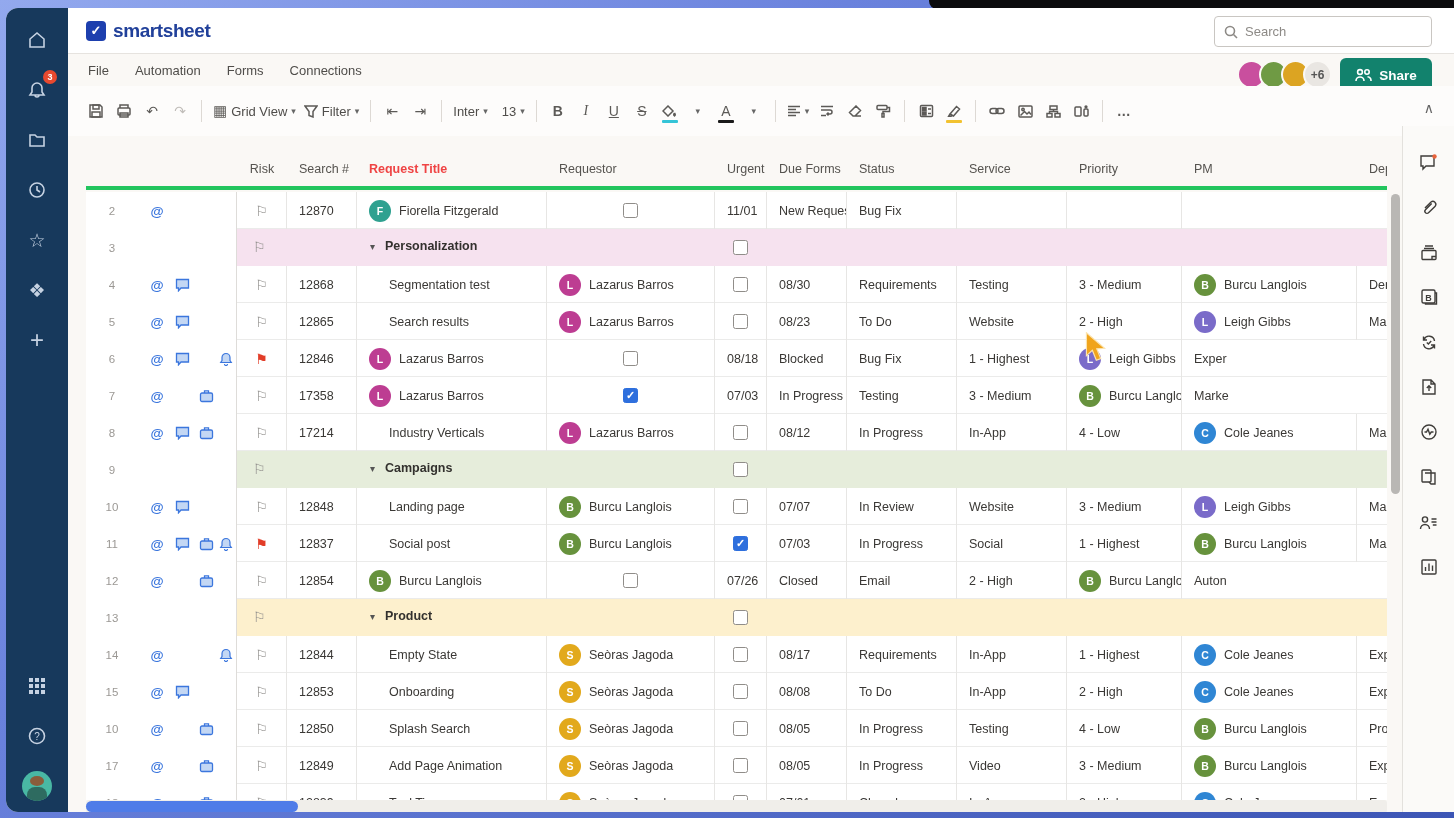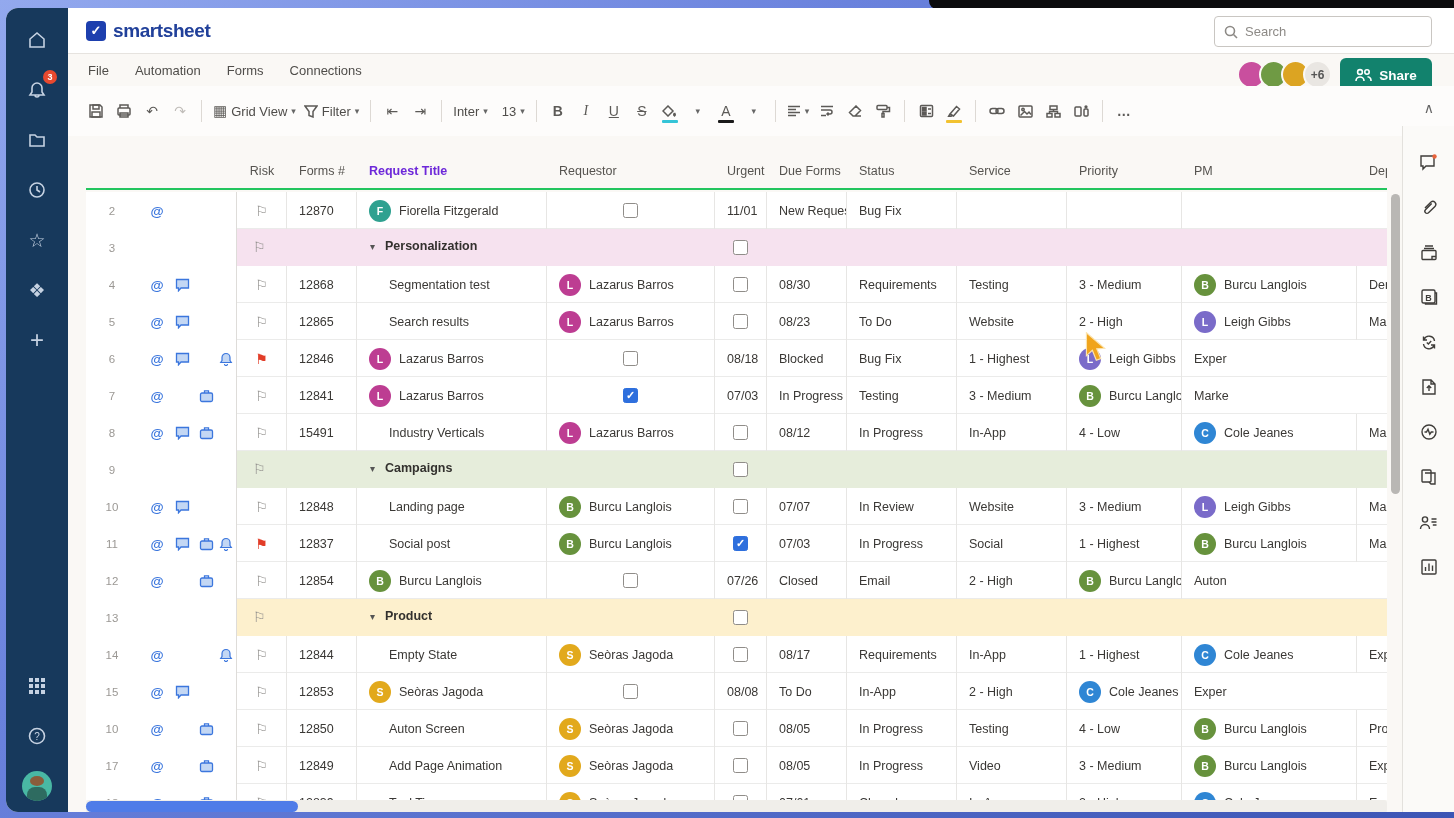--- a/index.html
+++ b/index.html
@@ -54,23 +54,23 @@
   .tb svg { stroke:#5c5a57; fill:none; stroke-width:1.5; }
   .tb .lbl { font-size:13px; color:#4f4d4a; }
   .tb .caret { font-size:9px; color:#666; }
   .sep { width:1px; height:22px; background:#ddd9d4; margin:0 7px; }
   .uline { position:absolute; bottom:3px; left:6px; right:6px; height:3px; border-radius:1px; }
   .collapse { position:absolute; right:20px; top:92px; font-size:14px; color:#666; cursor:pointer; }
 
   
   .cols { display:grid; grid-template-columns:151px 50px 70px 190px 168px 52px 80px 110px 110px 115px 175px 30px; }
   .ghead { position:absolute; top:132px; left:18px; width:1301px; height:50px; align-items:end;
-           border-bottom:2px solid #22c55e; }
+           border-bottom:4px solid #22c55e; }
   .ghead .hc { font-size:12.5px; color:#55534f; padding:0 0 10px 12px; white-space:nowrap; overflow:hidden; }
-  .ghead .hc.bold { font-weight:bold; color:#6d28d9; }
+  .ghead .hc.bold { font-weight:bold; color:#ef4444; }
   .ghead .hc.cen { text-align:center; padding-left:0; }
   .rows { position:absolute; top:184px; left:18px; width:1301px; height:608px; overflow:hidden; background:#fff; }
   .grow { height:37px; border-bottom:1px solid #ebebea; background:#fff; position:relative; }
   .grow .cell { display:flex; align-items:center; padding-left:12px; font-size:12.5px; color:#3a3835;
                 border-right:1px solid #e7e6e4; overflow:hidden; white-space:nowrap; height:37px; }
   .gutter { display:flex; align-items:center; position:relative; border-right:1px solid #dedcd9; background:#fff; height:37px; }
   .gutter .num { width:52px; text-align:center; font-size:11.5px; color:#9b9894; }
   .slot { position:absolute; top:10px; width:18px; height:18px; display:flex; align-items:center; justify-content:center; }
   .s1{left:62px} .s2{left:87px} .s3{left:111px} .s4{left:131px}
   .ati { color:#3b76dd; font-weight:bold; font-size:13.5px; }
@@ -329,21 +329,21 @@
           </svg>
       </div>
       <div class="sep"></div>
       <div class="tb" style="font-weight:bold;letter-spacing:1px;">…</div>
     </div>
     <div class="collapse">∧</div>
 
     <div class="ghead cols">
         <div class="hc"></div>
         <div class="hc cen">Risk</div>
-        <div class="hc">Forms #</div>
+        <div class="hc">Search #</div>
         <div class="hc bold">Request Title</div>
         <div class="hc">Requestor</div>
         <div class="hc">Urgent</div>
         <div class="hc">Due Forms</div>
         <div class="hc">Status</div>
         <div class="hc">Service</div>
         <div class="hc">Priority</div>
         <div class="hc">PM</div>
         <div class="hc">Depa</div>
       </div>
@@ -502,21 +502,21 @@
             <span class="slot s3">
               <svg width="15" height="14" viewBox="0 0 15 14">
                 <rect x="1.5" y="4" width="12" height="8.5" rx="1.5" fill="#c3d7f4" stroke="#3b76dd" stroke-width="1.3"></rect>
                 <path d="M5.5 4 V1.8 h4 V4" fill="none" stroke="#3b76dd" stroke-width="1.3"></path>
               </svg>
             </span>
     </div>
       <div class="cell cen">
             <span class="flag gray">⚐</span>
           </div>
-      <div class="cell">12841</div>
+      <div class="cell">17358</div>
       <div class="cell">
             <span class="av" style="background:#bd3d92">L</span>
             <span>Lazarus Barros</span>
           </div>
       <div class="cell cen">
             <span class="cb on">✓</span>
           </div>
       <div class="cell">07/03</div>
       <div class="cell">In Progress</div>
       <div class="cell">Testing</div>
@@ -541,21 +541,21 @@
             <span class="slot s3">
               <svg width="15" height="14" viewBox="0 0 15 14">
                 <rect x="1.5" y="4" width="12" height="8.5" rx="1.5" fill="#c3d7f4" stroke="#3b76dd" stroke-width="1.3"></rect>
                 <path d="M5.5 4 V1.8 h4 V4" fill="none" stroke="#3b76dd" stroke-width="1.3"></path>
               </svg>
             </span>
     </div>
       <div class="cell cen">
             <span class="flag gray">⚐</span>
           </div>
-      <div class="cell">15491</div>
+      <div class="cell">17214</div>
       <div class="cell indent">Industry Verticals</div>
       <div class="cell">
             <span class="av" style="background:#bd3d92">L</span>
             <span>Lazarus Barros</span>
           </div>
       <div class="cell cen">
             <span class="cb"></span>
           </div>
       <div class="cell">08/12</div>
       <div class="cell">In Progress</div>
@@ -749,20 +749,21 @@
             <span class="slot s2">
               <svg width="15" height="14" viewBox="0 0 15 14">
                 <path d="M1.5 1.5 h12 v8.5 h-7.5 l-2.5 2.8 v-2.8 h-2 Z" fill="#c3d7f4" stroke="#3b76dd" stroke-width="1.3"></path>
               </svg>
             </span>
     </div>
       <div class="cell cen">
             <span class="flag gray">⚐</span>
           </div>
       <div class="cell">12853</div>
+      <div class="cell indent">Onboarding</div>
       <div class="cell">
             <span class="av" style="background:#e2a91c">S</span>
             <span>Seòras Jagoda</span>
           </div>
       <div class="cell cen">
             <span class="cb"></span>
           </div>
       <div class="cell">08/08</div>
       <div class="cell">To Do</div>
       <div class="cell">In-App</div>
@@ -783,21 +784,21 @@
               <svg width="15" height="14" viewBox="0 0 15 14">
                 <rect x="1.5" y="4" width="12" height="8.5" rx="1.5" fill="#c3d7f4" stroke="#3b76dd" stroke-width="1.3"></rect>
                 <path d="M5.5 4 V1.8 h4 V4" fill="none" stroke="#3b76dd" stroke-width="1.3"></path>
               </svg>
             </span>
     </div>
       <div class="cell cen">
             <span class="flag gray">⚐</span>
           </div>
       <div class="cell">12850</div>
-      <div class="cell indent">Auton Screen</div>
+      <div class="cell indent">Splash Search</div>
       <div class="cell">
             <span class="av" style="background:#e2a91c">S</span>
             <span>Seòras Jagoda</span>
           </div>
       <div class="cell cen">
             <span class="cb"></span>
           </div>
       <div class="cell">08/05</div>
       <div class="cell">In Progress</div>
       <div class="cell">Testing</div>

